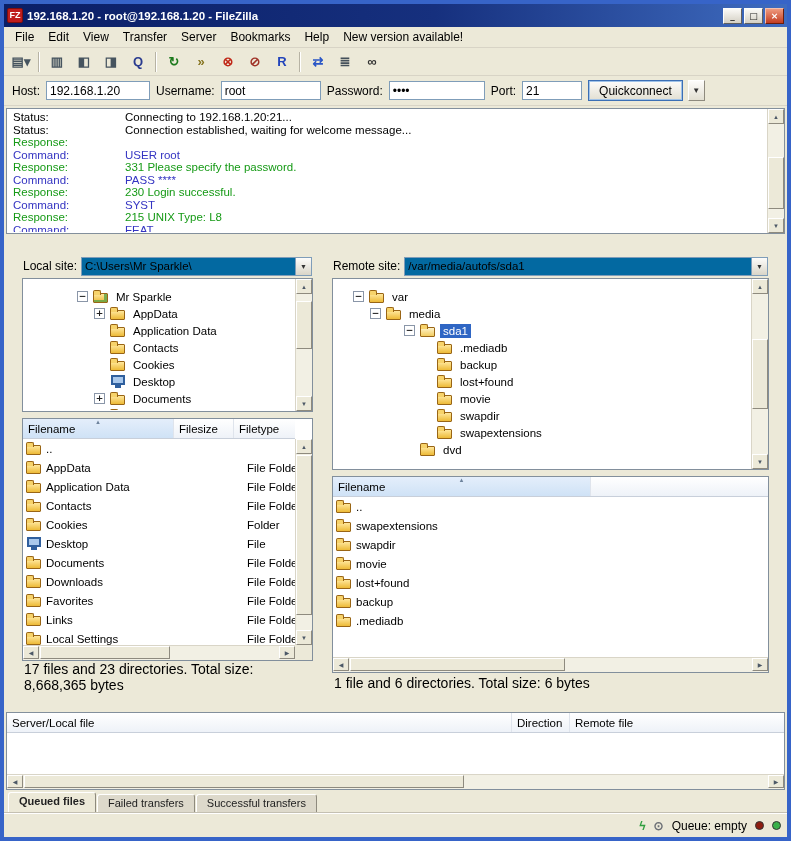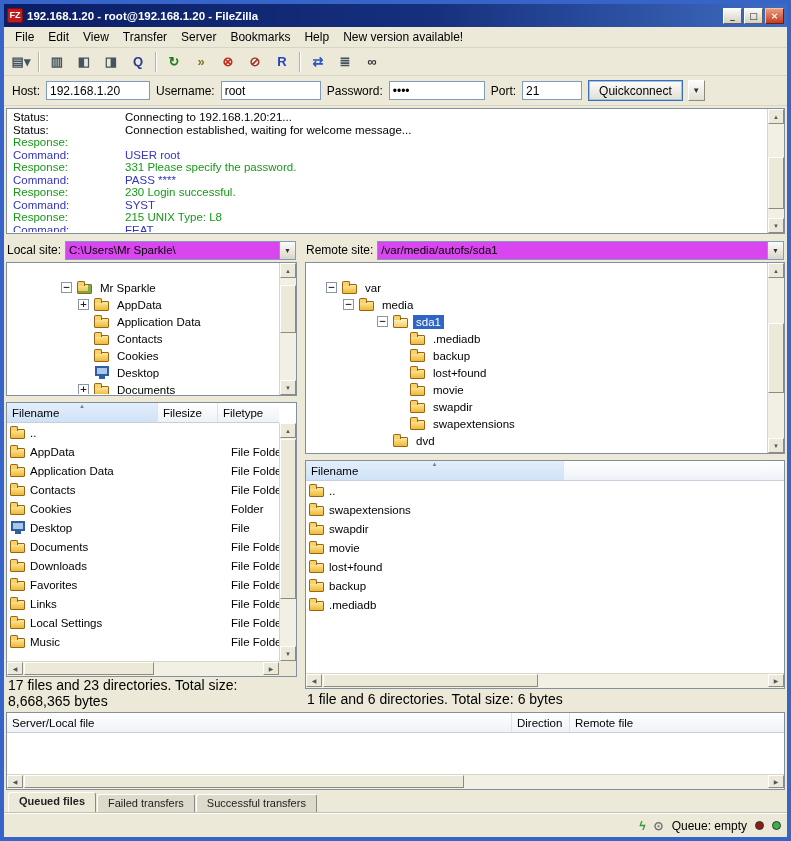--- a/index.html
+++ b/index.html
@@ -66,34 +66,34 @@
   .vscroll .sb-up{top:0;} .vscroll .sb-down{bottom:0;}
   .hscroll .sb-btn{top:0;height:13px;width:16px;}
   .hscroll .sb-left{left:0;} .hscroll .sb-right{right:0;}
   .sb-up::before{content:"▲";font-size:6px;} .sb-down::before{content:"▼";font-size:6px;}
   .sb-left::before{content:"◀";font-size:6px;} .sb-right::before{content:"▶";font-size:6px;}
   .sb-thumb{position:absolute;background:#ece9d8;border:1px solid;border-color:#fff #8e8a7e #8e8a7e #fff;}
   .vscroll .sb-thumb{left:0;width:16px;}
   .hscroll .sb-thumb{top:0;height:13px;}
 
   
-  .main{flex:1;display:flex;margin:2px;gap:8px;overflow:hidden;}
+  .main{flex:1;display:flex;margin:18px;gap:19px;overflow:hidden;}
   .col{display:flex;flex-direction:column;overflow:hidden;}
   .col-local{flex:0 0 291px;}
   .col-remote{flex:1;}
   .site-bar{flex:0 0 24px;display:flex;align-items:center;gap:4px;padding:0 1px;}
-  .combo{flex:1;height:19px;background:#d946ef;border:1px solid #7f9db9;display:flex;align-items:center;}
+  .combo{flex:1;height:19px;background:#0369a1;border:1px solid #7f9db9;display:flex;align-items:center;}
   .combo-text{flex:1;padding:0 3px;white-space:nowrap;overflow:hidden;font-size:11.5px;}
   .combo-caret{width:16px;height:17px;background:linear-gradient(#fdfcfa,#d9d5c8);
     border-left:1px solid #7f9db9;display:flex;align-items:center;justify-content:center;font-size:7px;color:#333;}
 
   
   .tree-panel{background:#fff;border:1px solid #828f9c;position:relative;overflow:hidden;}
   .tree-local{flex:0 0 134px;} .tree-remote{flex:0 0 192px;}
-  .tree-rows{position:absolute;inset:1px 18px 1px 1px;overflow:hidden;padding-top:15px;}
+  .tree-rows{position:absolute;inset:1px 18px 1px 1px;overflow:hidden;padding-top:8px;}
   .tree-row{height:17px;display:flex;align-items:center;white-space:nowrap;}
   .indent{flex:0 0 auto;height:1px;}
   .expander{flex:0 0 11px;width:11px;height:11px;border:1px solid #8a96a8;background:#fff;position:relative;margin-right:4px;}
   .expander::before{position:absolute;left:0;right:0;top:-1px;text-align:center;font:bold 9px/11px "DejaVu Sans",sans-serif;color:#222;}
   .exp-plus::before{content:"+";}
   .exp-minus::before{content:"−";}
   .exp-none{visibility:hidden;}
   .tree-label{padding:1px 3px;font-size:11.5px;}
   .tree-label.selected{background:#2f66c4;color:#fff;}
 

